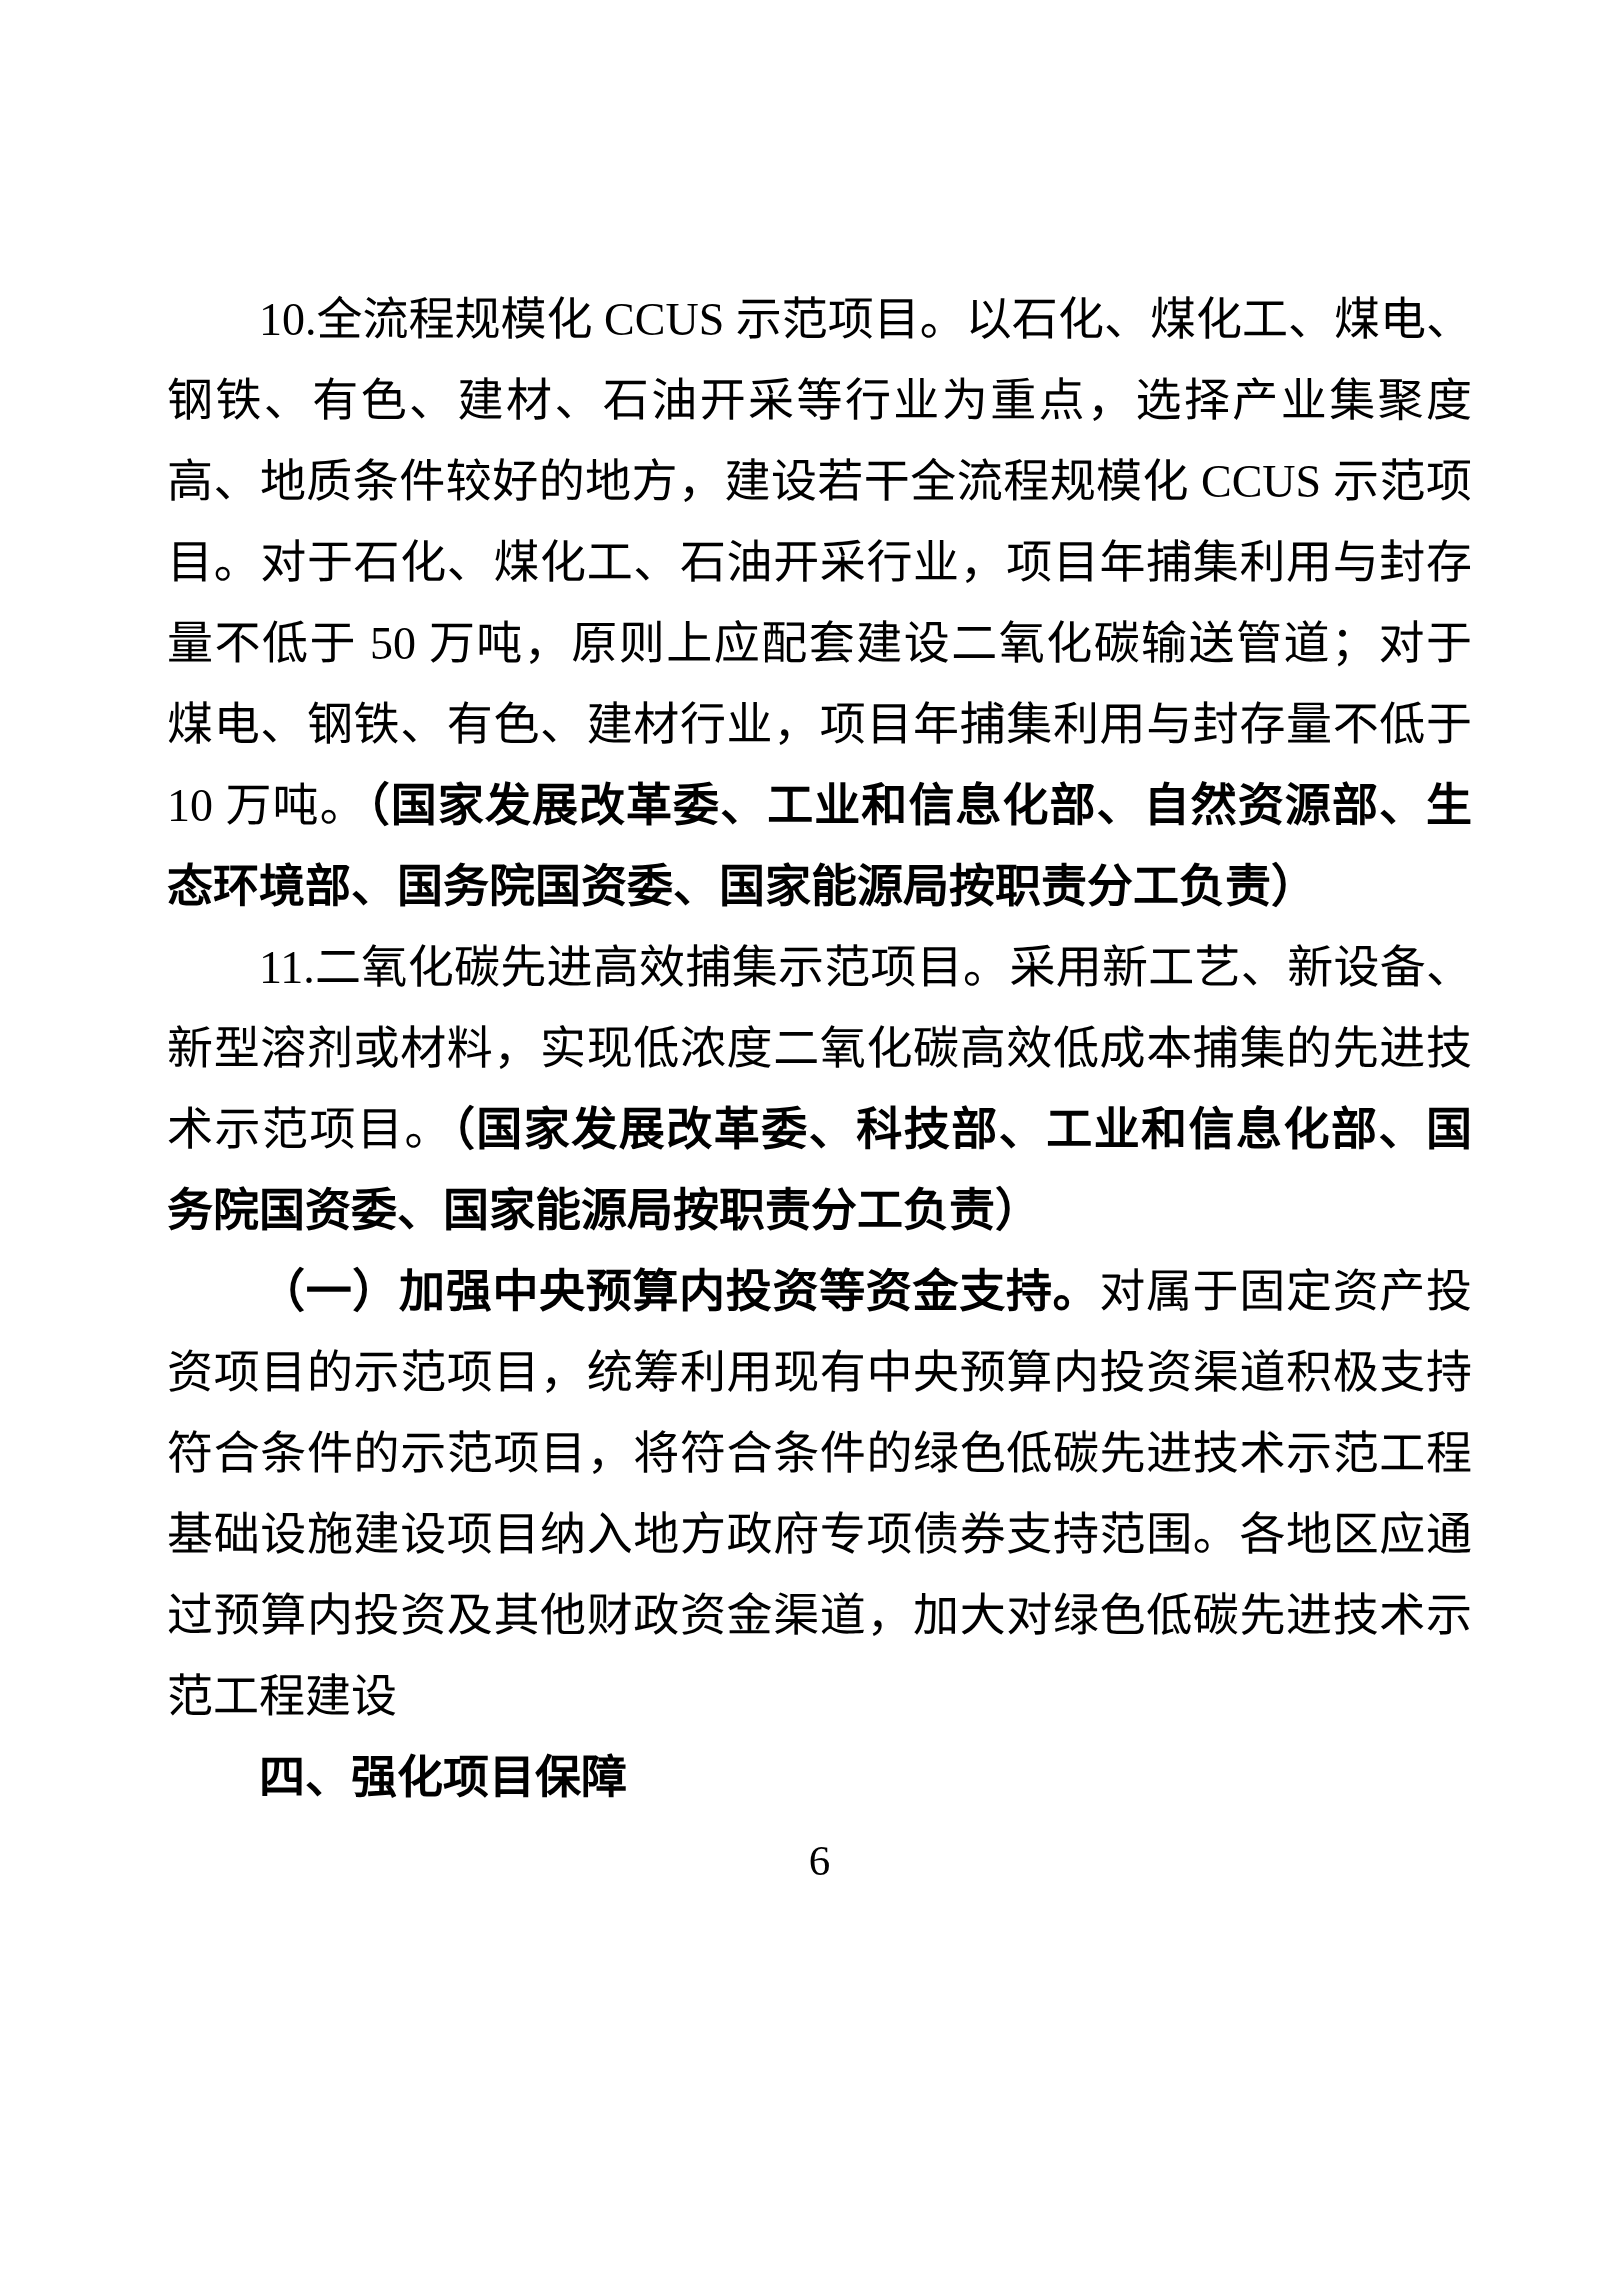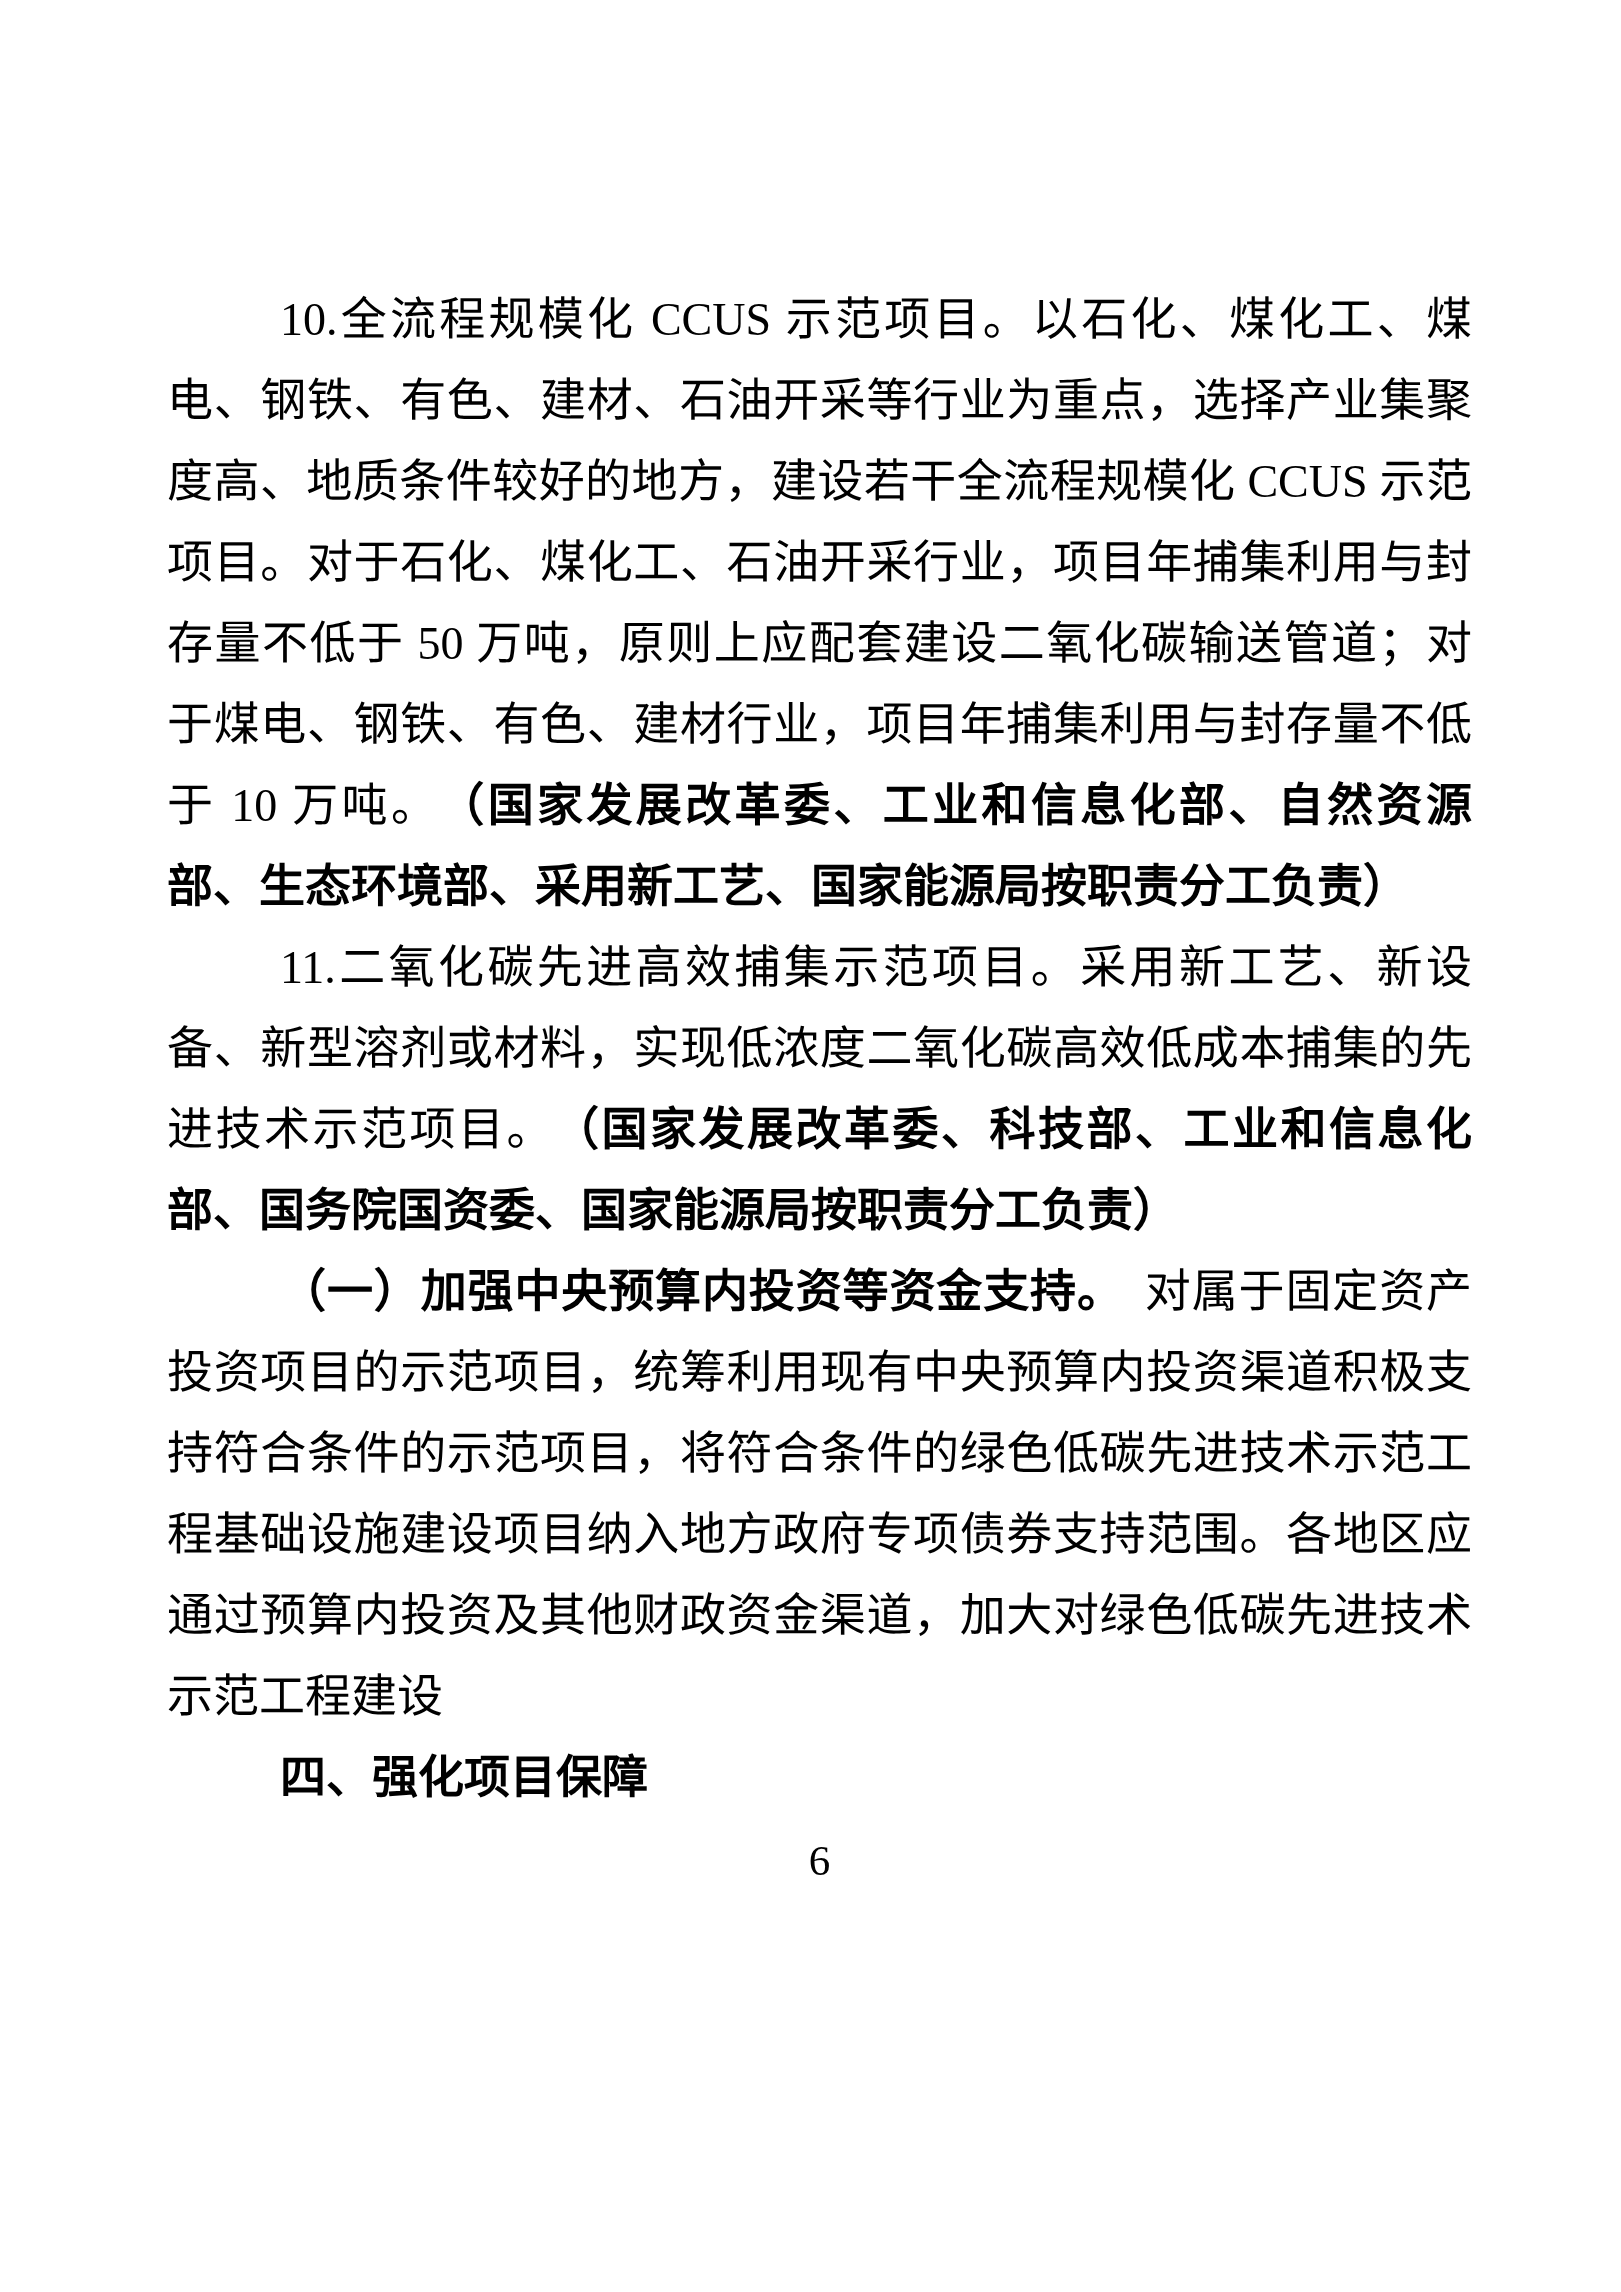--- a/index.html
+++ b/index.html
@@ -23,21 +23,20 @@
   }
   .para {
     margin: 0;
     padding: 0;
     text-align: justify;
     text-indent: 2em;
     word-break: break-all;
   }
   .para .seg {
     font-weight: normal;
-    margin-left: 21px;
   }
   .para .seg.bold {
     font-weight: bold;
   }
   .para.heading {
     font-family: "Liberation Sans", "DejaVu Sans", sans-serif;
     font-weight: bold;
     text-align: left;
   }
   .page-number {
@@ -46,20 +45,20 @@
     font-size: 43px;
     line-height: 78px;
     font-family: "Liberation Serif", "DejaVu Serif", serif;
   }
 </style>
 </head>
 <body>
 
 <div class="page">
   <div>
-      <p class="para"><span class="seg">10.全流程规模化 CCUS 示范项目。以石化、煤化工、煤电、钢铁、有色、建材、石油开采等行业为重点，选择产业集聚度高、地质条件较好的地方，建设若干全流程规模化 CCUS 示范项目。对于石化、煤化工、石油开采行业，项目年捕集利用与封存量不低于 50 万吨，原则上应配套建设二氧化碳输送管道；对于煤电、钢铁、有色、建材行业，项目年捕集利用与封存量不低于 10 万吨。</span><span class="seg bold">（国家发展改革委、工业和信息化部、自然资源部、生态环境部、采用新工艺、国家能源局按职责分工负责）</span></p>
+      <p class="para"><span class="seg">10.全流程规模化 CCUS 示范项目。以石化、煤化工、煤电、钢铁、有色、建材、石油开采等行业为重点，选择产业集聚度高、地质条件较好的地方，建设若干全流程规模化 CCUS 示范项目。对于石化、煤化工、石油开采行业，项目年捕集利用与封存量不低于 50 万吨，原则上应配套建设二氧化碳输送管道；对于煤电、钢铁、有色、建材行业，项目年捕集利用与封存量不低于 10 万吨。</span><span class="seg bold">（国家发展改革委、工业和信息化部、自然资源部、生态环境部、国务院国资委、国家能源局按职责分工负责）</span></p>
       <p class="para"><span class="seg">11.二氧化碳先进高效捕集示范项目。采用新工艺、新设备、新型溶剂或材料，实现低浓度二氧化碳高效低成本捕集的先进技术示范项目。</span><span class="seg bold">（国家发展改革委、科技部、工业和信息化部、国务院国资委、国家能源局按职责分工负责）</span></p>
       <p class="para"><span class="seg bold">（一）加强中央预算内投资等资金支持。</span><span class="seg">对属于固定资产投资项目的示范项目，统筹利用现有中央预算内投资渠道积极支持符合条件的示范项目，将符合条件的绿色低碳先进技术示范工程基础设施建设项目纳入地方政府专项债券支持范围。各地区应通过预算内投资及其他财政资金渠道，加大对绿色低碳先进技术示范工程建设</span></p>
       <p class="para heading"><span class="seg bold">四、强化项目保障</span></p>
     </div>
   <div class="page-number">6</div>
 </div>
 
 
 </body></html>

